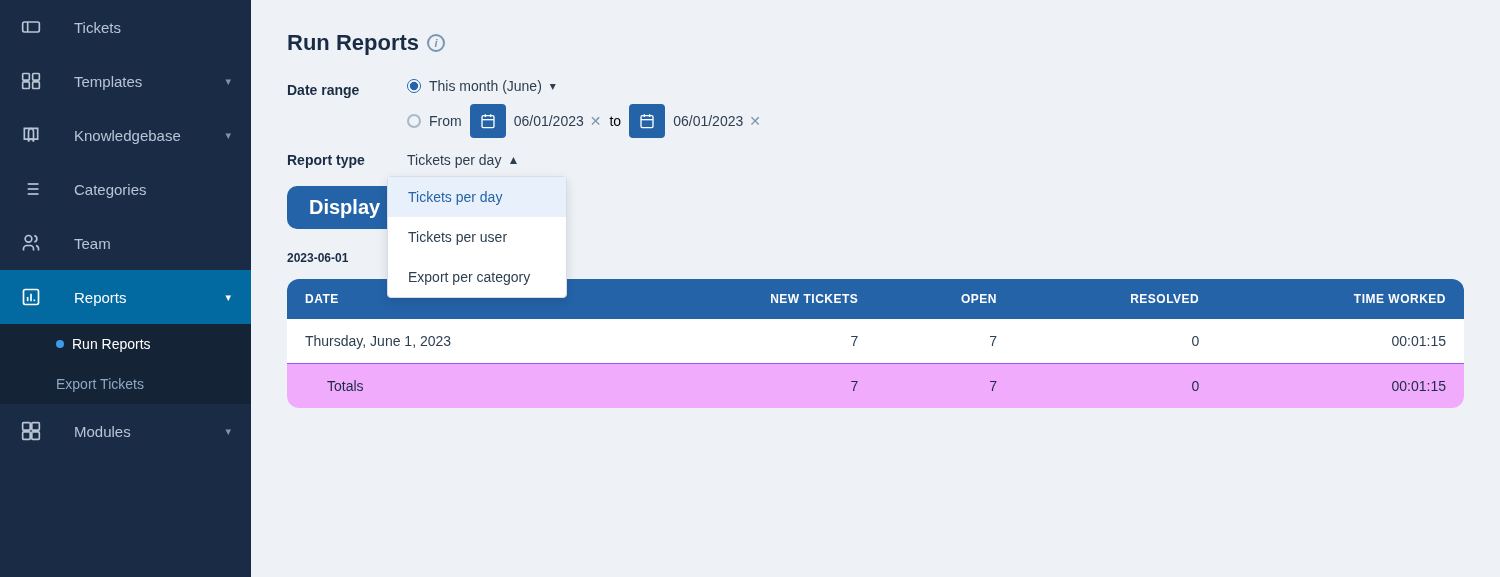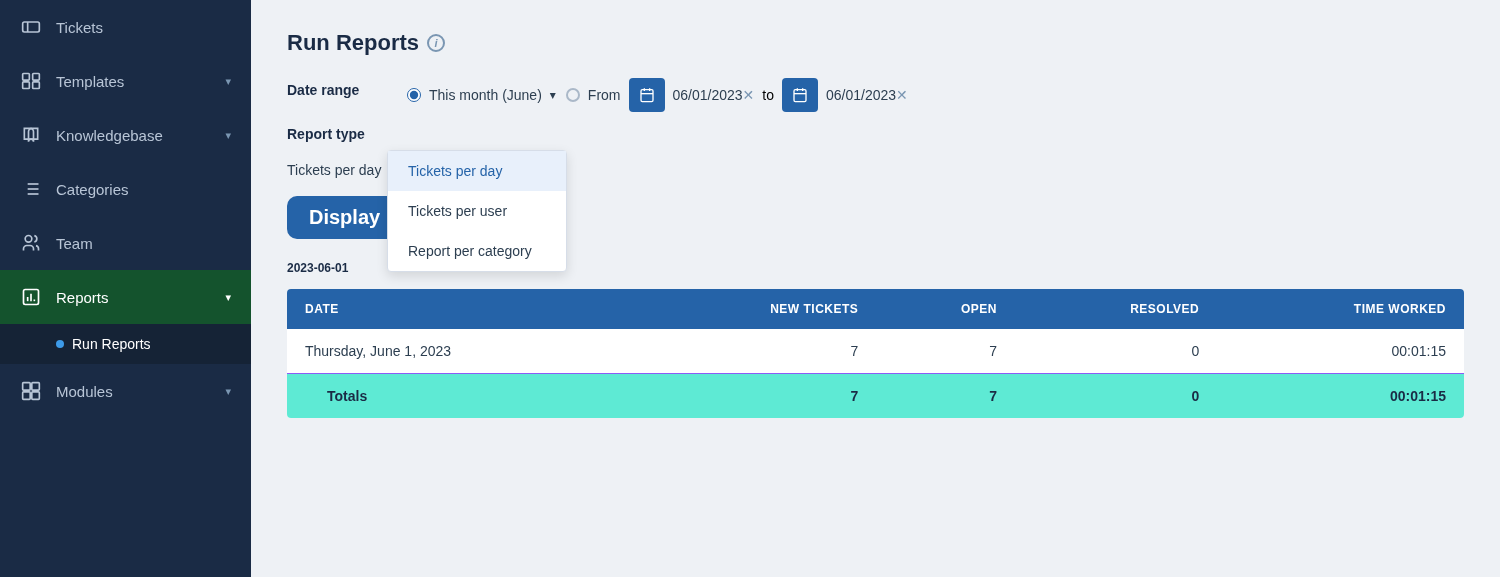--- a/index.html
+++ b/index.html
@@ -16,24 +16,24 @@
       height: 577px;
       overflow: hidden;
     }
     .sidebar-item {
       display: flex;
       align-items: center;
       padding: 16px 20px;
       cursor: pointer;
       font-size: 15px;
       color: #b8c5d6;
-      gap: 14px;
+      gap: 32px;
       transition: background 0.15s;
     }
-    .sidebar-item.active { background: #14532d; color: #fff; }
+    .sidebar-item.active { background: #0369a1; color: #fff; }
     .sidebar-item .icon { width: 22px; height: 22px; display: flex; align-items: center; justify-content: center; flex-shrink: 0; }
     .sidebar-item .label { flex: 1; }
     .sidebar-item .arrow { font-size: 11px; color: #7a96b2; }
     .sidebar-sub {
       background: #152336;
     }
     .sidebar-sub-item {
       display: flex;
       align-items: center;
       padding: 12px 20px 12px 56px;
@@ -67,45 +67,45 @@
       width: 18px; height: 18px;
       border: 2px solid #7a96b2;
       border-radius: 50%;
       display: inline-flex; align-items: center; justify-content: center;
       font-size: 11px; color: #7a96b2; font-style: italic; font-weight: bold;
     }
 
     
     .form-section { margin-bottom: 14px; display: flex; align-items: flex-start; gap: 20px; }
     .form-label { font-size: 14px; font-weight: 600; color: #1a2b45; width: 100px; padding-top: 4px; }
-    .form-controls { display: flex; gap: 10px; }
+    .form-controls { display: flex; flex-direction: column; gap: 10px; }
     .radio-row { display: flex; align-items: center; gap: 8px; font-size: 14px; color: #2c3e50; }
     .radio-row input[type="radio"] { accent-color: #2563a8; width: 14px; height: 14px; }
     .date-row { display: flex; align-items: center; gap: 8px; }
     .date-radio { width: 14px; height: 14px; border: 2px solid #aab8c8; border-radius: 50%; }
     .from-label { font-size: 14px; color: #2c3e50; }
     .calendar-btn {
       background: #2563a8;
       border: none;
       border-radius: 4px;
       width: 36px; height: 34px;
       display: flex; align-items: center; justify-content: center;
       cursor: pointer;
       color: white;
       font-size: 16px;
     }
     .date-input-box {
-      display: flex; align-items: center; 
+      display: flex; align-items: center; gap: 6px;
       font-size: 14px; color: #2c3e50;
     }
     .date-clear { color: #7a96b2; cursor: pointer; font-size: 14px; }
     .to-label { font-size: 14px; color: #000000; }
 
     
-    .report-type-row { display: flex; align-items: flex-start; gap: 20px; margin-bottom: 18px; position: relative; flex-direction: column; }
+    .report-type-row { display: flex; align-items: flex-start; gap: 20px; margin-bottom: 18px; position: relative; }
     .report-type-label { font-size: 14px; font-weight: 600; color: #1a2b45; width: 100px; }
     .report-type-select {
       display: flex; align-items: center; gap: 6px;
       font-size: 14px; color: #2c3e50;
       cursor: pointer;
       user-select: none;
     }
     .chevron-up { font-size: 12px; color: #2c3e50; }
 
     
@@ -138,41 +138,41 @@
       font-size: 20px;
       font-weight: 700;
       cursor: pointer;
       margin-bottom: 22px;
     }
 
     
     .date-heading { font-size: 12px; font-weight: 600; color: #1a2b45; margin-bottom: 14px; }
 
     
-    .report-table { width: 100%; border-collapse: collapse; background: #fff; border-radius: 4px; overflow: hidden; }
+    .report-table { width: 100%; border-collapse: collapse; background: #fff; border-radius: 12px; overflow: hidden; }
     .report-table th {
       background: #2563a8;
       color: #fff;
       font-size: 12px;
       font-weight: 700;
       padding: 13px 18px;
       text-align: left;
       letter-spacing: 0.5px;
     }
     .report-table th.right { text-align: right; }
     .report-table td {
       padding: 14px 18px;
       font-size: 14px;
       color: #2c3e50;
       border-bottom: 1px solid #8b5cf6;
     }
     .report-table td.right { text-align: right; }
     .totals-row td {
-      background: #5eead4;
-      font-weight: 700;
+      background: #f0abfc;
+      font-weight: 400;
       color: #1a2b45;
       border-bottom: none;
       padding-left: 40px;
     }
 
     
     svg { display: block; }
   </style>
 </head>
 <body>
@@ -249,20 +249,23 @@
       </svg>
     </span>
     <span class="label">Reports</span>
     <span class="arrow" style="color:#fff;">▾</span>
   </div>
 
   <div class="sidebar-sub">
     <div class="sidebar-sub-item active-sub">
       <span class="dot"></span>
       <span>Run Reports</span>
+    </div>
+    <div class="sidebar-sub-item">
+      <span>Export Tickets</span>
     </div>
   </div>
 
   <div class="sidebar-item">
     <span class="icon">
       <svg width="20" height="20" viewBox="0 0 24 24" fill="none" stroke="#b8c5d6" stroke-width="2">
         <rect x="2" y="2" width="9" height="9" rx="1"></rect>
         <rect x="13" y="2" width="9" height="9" rx="1"></rect>
         <rect x="2" y="13" width="9" height="9" rx="1"></rect>
         <rect x="13" y="13" width="9" height="9" rx="1"></rect>
@@ -328,21 +331,21 @@
   <div class="report-type-row">
     <div class="report-type-label">Report type</div>
     <div class="report-type-select">
       <span>Tickets per day</span>
       <span class="chevron-up">▲</span>
     </div>
 
     <div class="dropdown-menu">
       <div class="dropdown-item selected">Tickets per day</div>
       <div class="dropdown-item">Tickets per user</div>
-      <div class="dropdown-item">Report per category</div>
+      <div class="dropdown-item">Export per category</div>
     </div>
   </div>
 
   
   <button class="display-btn">Display</button>
 
   
   <div class="date-heading">2023-06-01</div>
 
   

